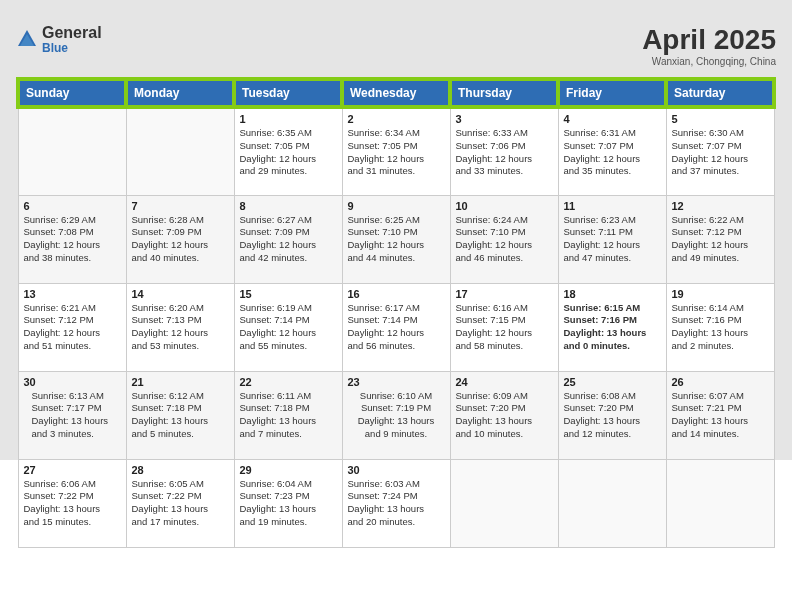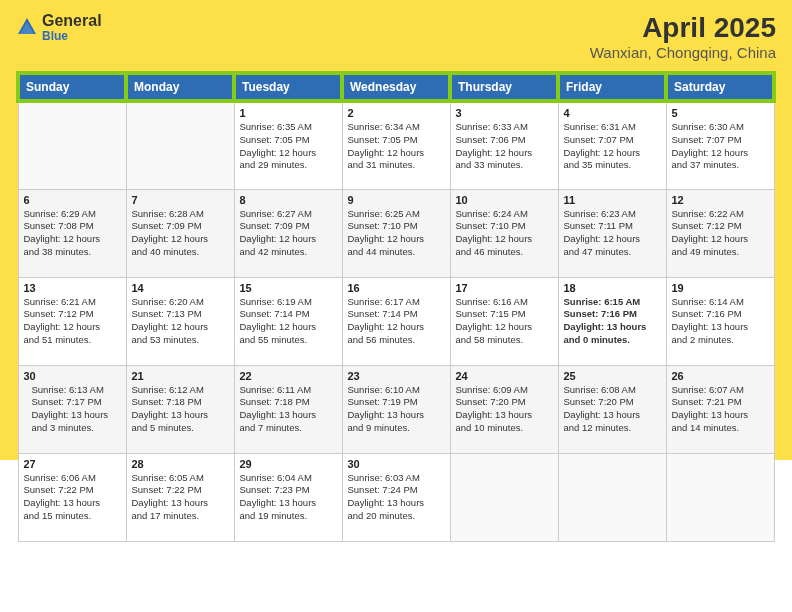--- a/index.html
+++ b/index.html
@@ -6,22 +6,22 @@
     body {
       font-family: Arial, sans-serif;
       background: #fff;
       width: 792px;
       height: 612px;
       overflow: hidden;
     }
     .page {
       width: 792px;
       height: 460px;
-      padding: 12px 16px;
-      background: #fde047;
+      padding: 24px 16px;
+      background: #e5e5e5;
     }
     .header {
       display: flex;
       justify-content: space-between;
       align-items: flex-start;
       margin-bottom: 10px;
     }
     .logo {
       display: flex;
       align-items: center;
@@ -48,21 +48,21 @@
     }
     .title-block {
       text-align: right;
     }
     .month-year {
       font-size: 28px;
       font-weight: bold;
       color: #333;
     }
     .location {
-      font-size: 15px;
+      font-size: 10px;
       color: #555;
       margin-left: 24px;
     }
     .calendar {
       width: 100%;
       border-collapse: collapse;
       table-layout: fixed;
     }
     .calendar th {
       background: #2e6db4;
@@ -291,21 +291,21 @@
           </td>
           <td>
             <div class="day-num">22</div>
             <div class="day-info" style="white-space: pre-line;">Sunrise: 6:11 AM
 Sunset: 7:18 PM
 Daylight: 13 hours
 and 7 minutes.</div>
           </td>
           <td>
             <div class="day-num">23</div>
-            <div class="day-info" style="white-space: pre-line;">Sunrise: 6:10 AM
+            <div class="day-info" style="white-space: pre-line; text-align: center;">Sunrise: 6:10 AM
 Sunset: 7:19 PM
 Daylight: 13 hours
 and 9 minutes.</div>
           </td>
           <td>
             <div class="day-num">24</div>
             <div class="day-info" style="white-space: pre-line;">Sunrise: 6:09 AM
 Sunset: 7:20 PM
 Daylight: 13 hours
 and 10 minutes.</div>

